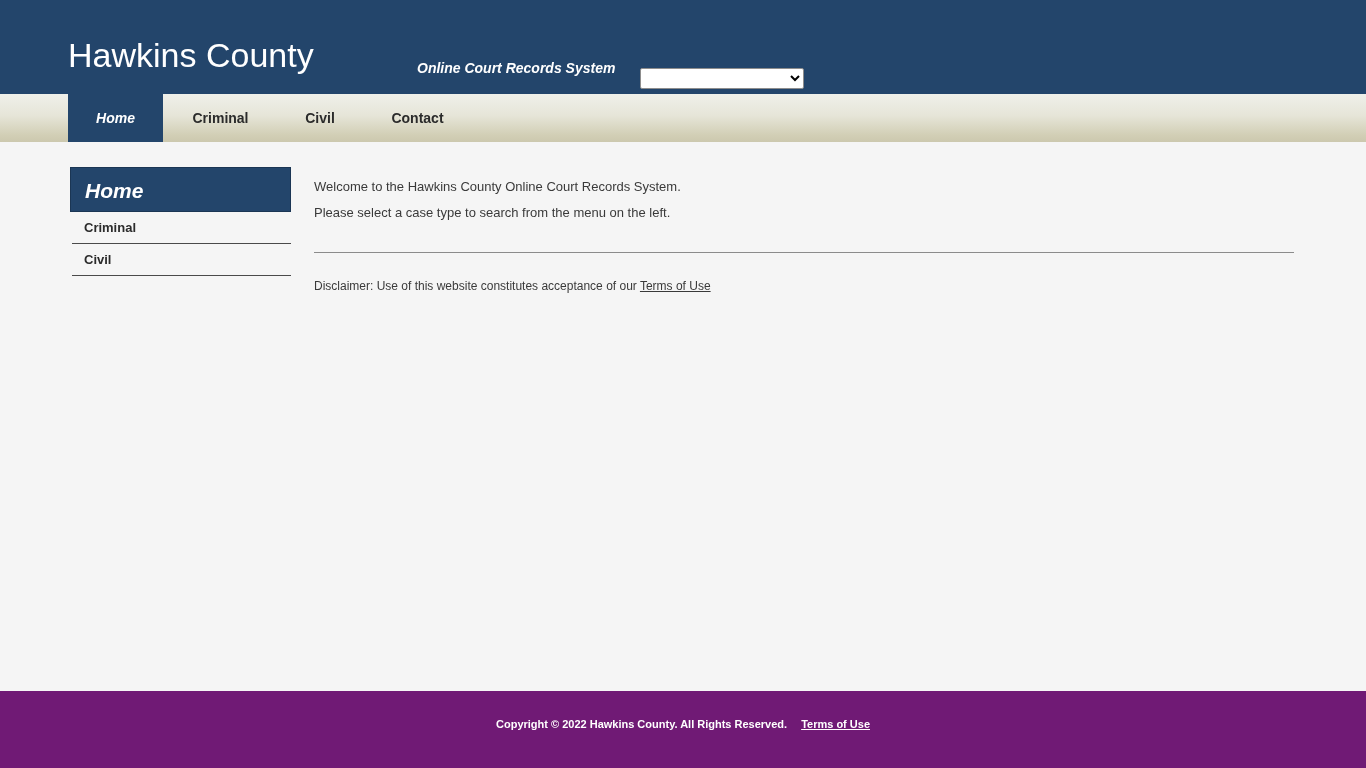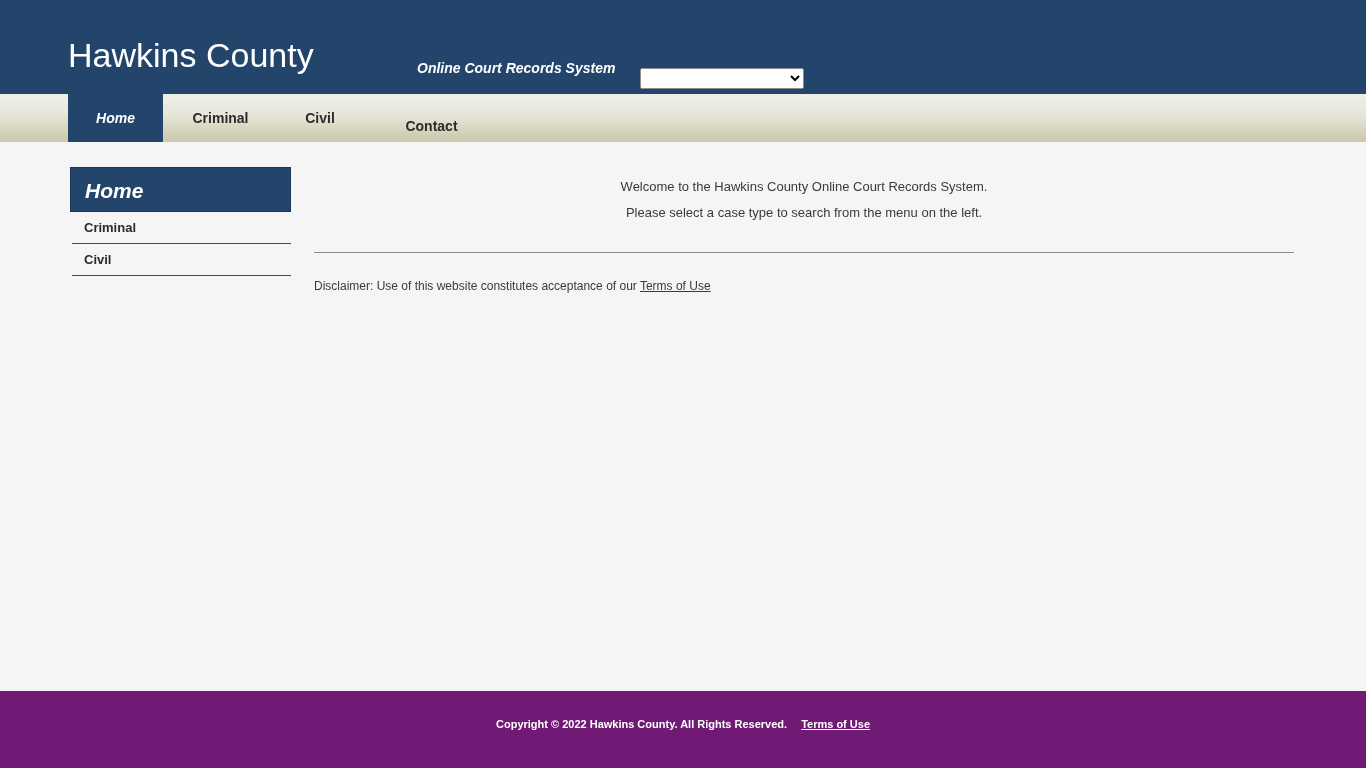--- a/index.html
+++ b/index.html
@@ -86,21 +86,21 @@
     text-decoration: none;
   }
   .nav-item.active {
     background: #23456b;
     color: #ffffff;
     font-style: italic;
   }
   #nav-home { left: 68px; width: 95px; }
   #nav-criminal { left: 173px; width: 95px; }
   #nav-civil { left: 285px; width: 70px; }
-  #nav-contact { left: 384px; width: 95px; margin-top: 8px; }
+  #nav-contact { left: 370px; width: 95px; }
   #subscription-login {
     position: absolute;
     top: 0;
     left: 1018px;
     height: 48px;
     line-height: 48px;
     font-size: 13px;
     color: #2b2b2b;
     text-decoration: underline;
     white-space: nowrap;
@@ -155,21 +155,20 @@
     position: absolute;
     left: 314px;
     top: 32px;
     width: 980px;
   }
   .content-line {
     font-size: 13px;
     line-height: 26px;
     color: #3a3a3a;
     white-space: nowrap;
-    text-align: center;
   }
   #content-divider {
     margin-top: 26px;
     width: 980px;
     height: 0;
     border: 0;
     border-top: 1px solid #8b8b8b;
   }
   #disclaimer {
     margin-top: 25px;

